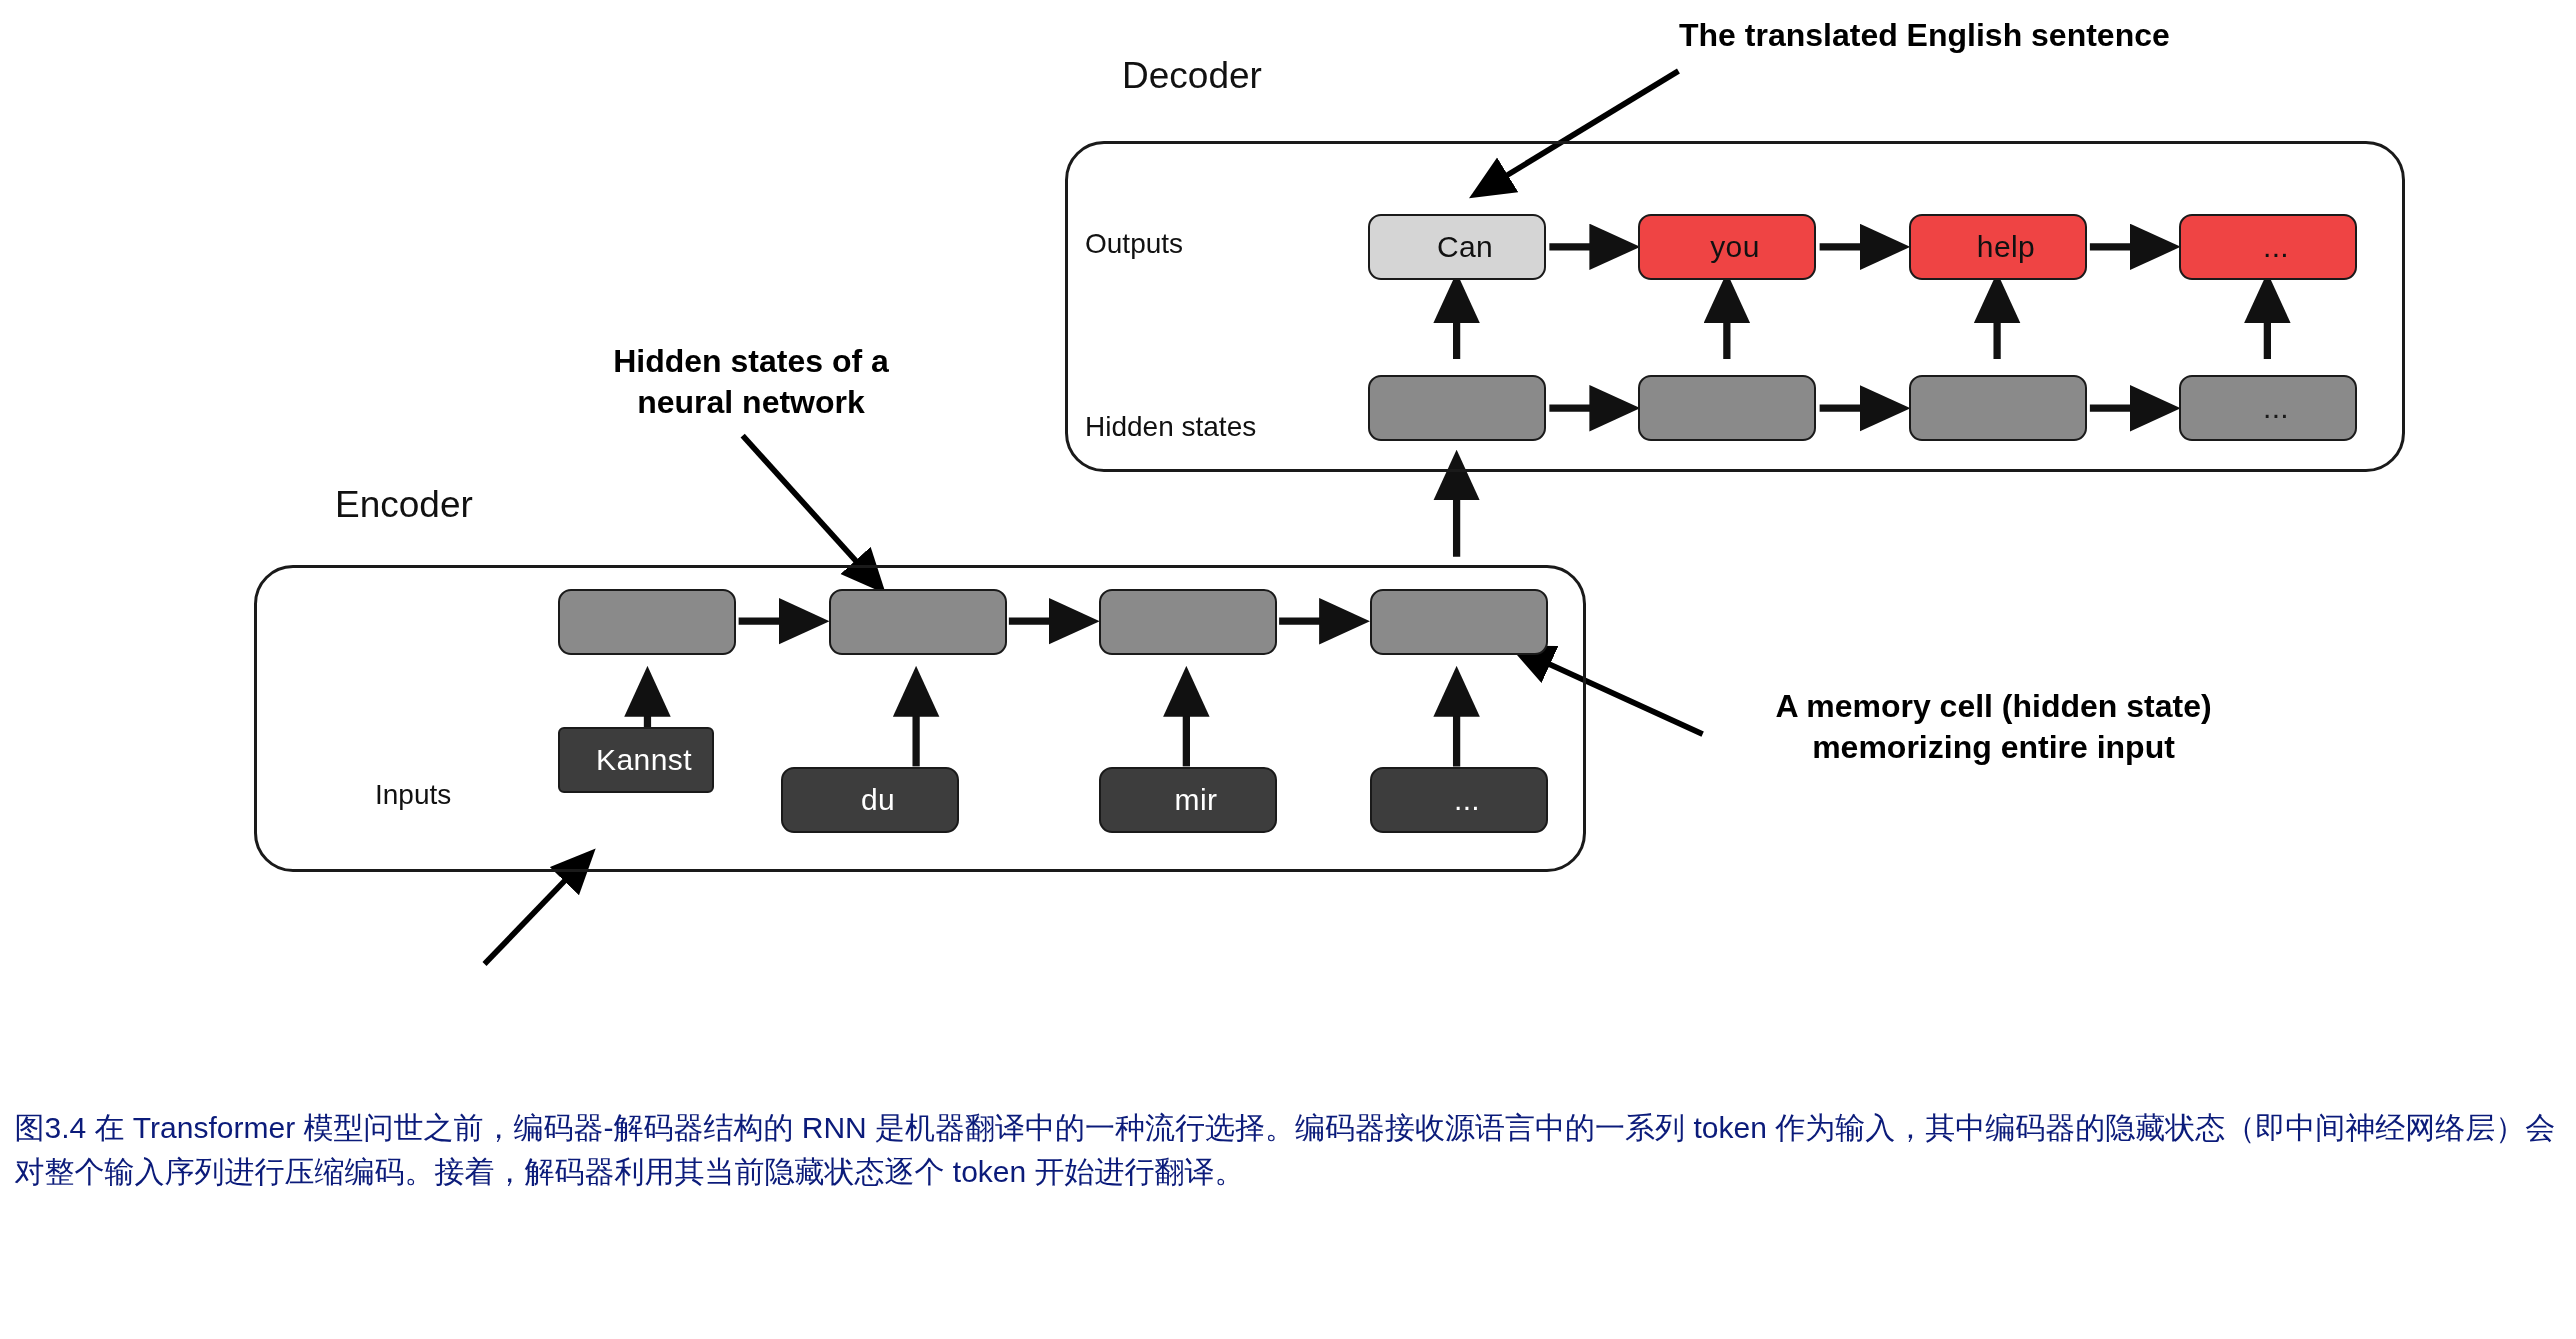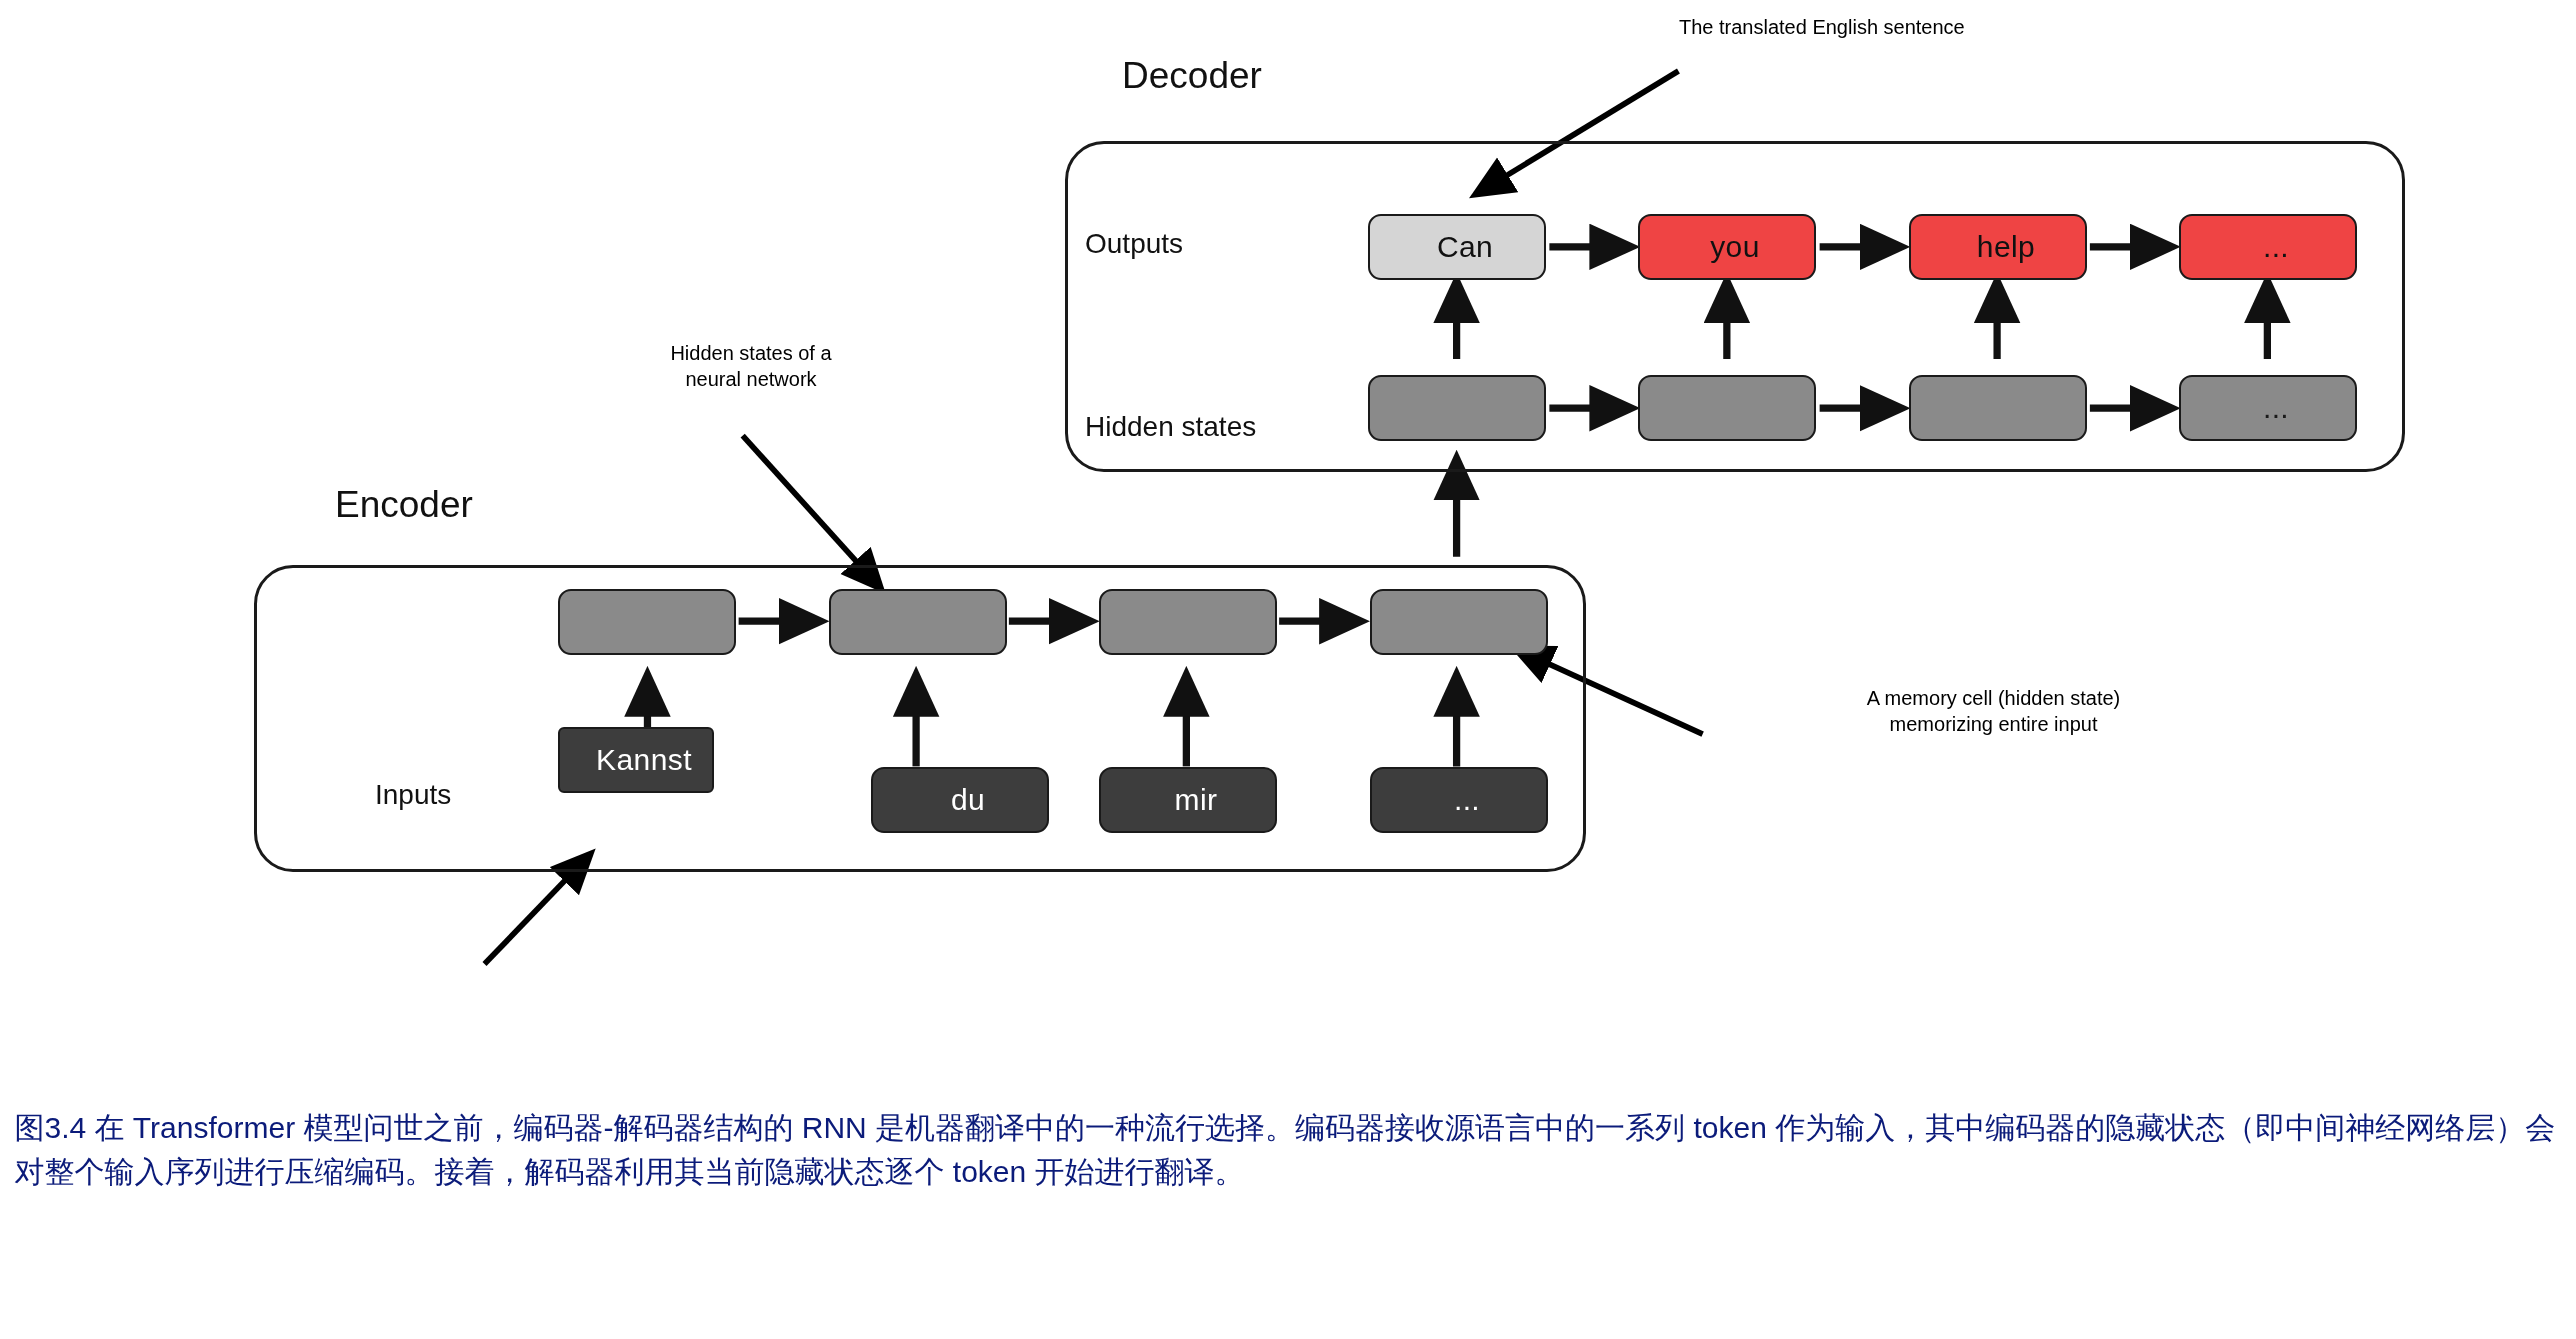--- a/index.html
+++ b/index.html
@@ -75,22 +75,22 @@
   }
   .label-lg {
     font-size: 37px;
   }
   .label-md {
     font-size: 28px;
   }
   .callout {
     position: absolute;
     font-family: "Liberation Sans", sans-serif;
-    font-weight: normal;
-    font-size: 20px;
+    font-weight: bold;
+    font-size: 32px;
     color: #000000;
     line-height: 1.28;
     white-space: pre-line;
     text-align: center;
   }
   #caption {
     position: absolute;
     left: 0;
     top: 1106px;
     width: 2576px;
@@ -179,21 +179,21 @@
   <div class="group-box" style="left:254px; top:565px; width:1332px; height:307px;"></div>
   <div class="plain-label label-lg" style="left:335px; top:484px;">Encoder</div>
 
   <div class="cell mid" style="left:558px; top:589px; width:178px; height:66px;"></div>
   <div class="cell mid" style="left:829px; top:589px; width:178px; height:66px;"></div>
   <div class="cell mid" style="left:1099px; top:589px; width:178px; height:66px;"></div>
   <div class="cell mid" style="left:1370px; top:589px; width:178px; height:66px;"></div>
 
   <div class="plain-label label-md" style="left:375px; top:779px;">Inputs</div>
   <div class="cell dark" style="left:558px; top:727px; width:156px; height:66px;border-radius:6px;">Kannst</div>
-  <div class="cell dark" style="left:871px; top:767px; width:178px; height:66px;">du</div>
+  <div class="cell dark" style="left:781px; top:767px; width:178px; height:66px;">du</div>
   <div class="cell dark" style="left:1099px; top:767px; width:178px; height:66px;">mir</div>
   <div class="cell dark" style="left:1370px; top:767px; width:178px; height:66px;">...</div>
 
   <div class="callout" style="left:1679px; top:14.5px; width:613px; text-align:left;">The translated English sentence</div>
   <div class="callout" style="left:525px; top:327px; width:452px;margin-top:14px;">Hidden states of a
 neural network</div>
   <div class="callout" style="left:1703px; top:686px; width:581px;">A memory cell (hidden state)
 memorizing entire input</div>
 
 </div>

